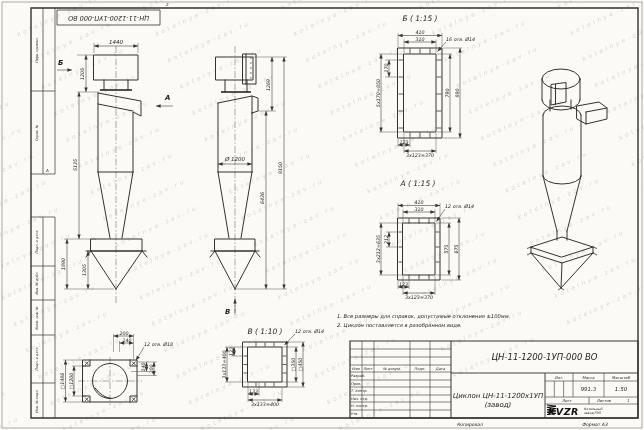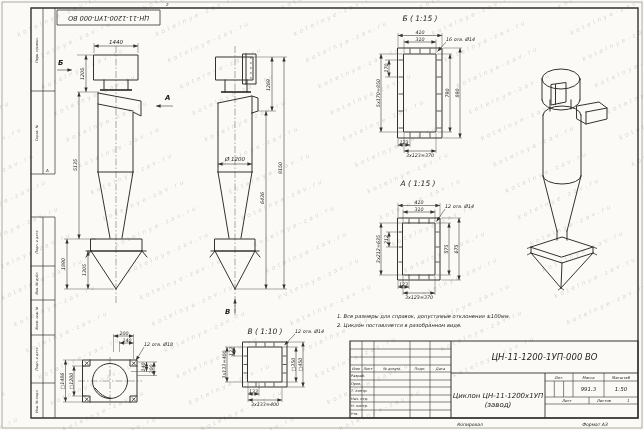--- a/index.html
+++ b/index.html
@@ -309,16 +309,26 @@
   <div class="htext left" style="left:351px;top:402px;width:24px;height:8px;font-size:3.6px">Н. контр.</div>
   <div class="htext left" style="left:351px;top:410px;width:24px;height:8px;font-size:3.6px">Утв.</div>
   <div class="htext" style="left:545px;top:373px;width:28px;height:8px;font-size:3.8px">Лит.</div>
   <div class="htext" style="left:573px;top:373px;width:31px;height:8px;font-size:3.8px">Масса</div>
   <div class="htext" style="left:604px;top:373px;width:34px;height:8px;font-size:3.8px">Масштаб</div>
   <div class="htext" style="left:573px;top:381px;width:31px;height:16px;font-size:5.5px">991.3</div>
   <div class="htext" style="left:604px;top:381px;width:34px;height:16px;font-size:5.5px">1:50</div>
   <div class="htext" style="left:545px;top:397px;width:44px;height:7px;font-size:3.8px">Лист</div>
   <div class="htext" style="left:589px;top:397px;width:30px;height:7px;font-size:3.8px">Листов</div>
   <div class="htext" style="left:619px;top:397px;width:19px;height:7px;font-size:3.8px">1</div>
+  <div class="logo-row">
+    <svg width="11" height="12" viewBox="0 0 11 12">
+      <path d="M1,1 L10,2.2 L1,3.4 L10,4.6 L1,5.8 L10,7 L1,8.2 L10,9.4 L1,10.6" stroke="#111" stroke-width="1" fill="none"></path>
+    </svg>
+    <span class="logo-kvzr">KVZR</span>
+    <span class="company">
+      <span>Котельный</span>
+      <span>завод РЭП</span>
+    </span>
+  </div>
 
   <div class="htext" style="left:430px;top:419px;width:80px;height:10px;font-size:4.5px">Копировал</div>
   <div class="htext" style="left:560px;top:419px;width:70px;height:10px;font-size:4.5px">Формат А3</div>
 </div>
 
 </body></html>

